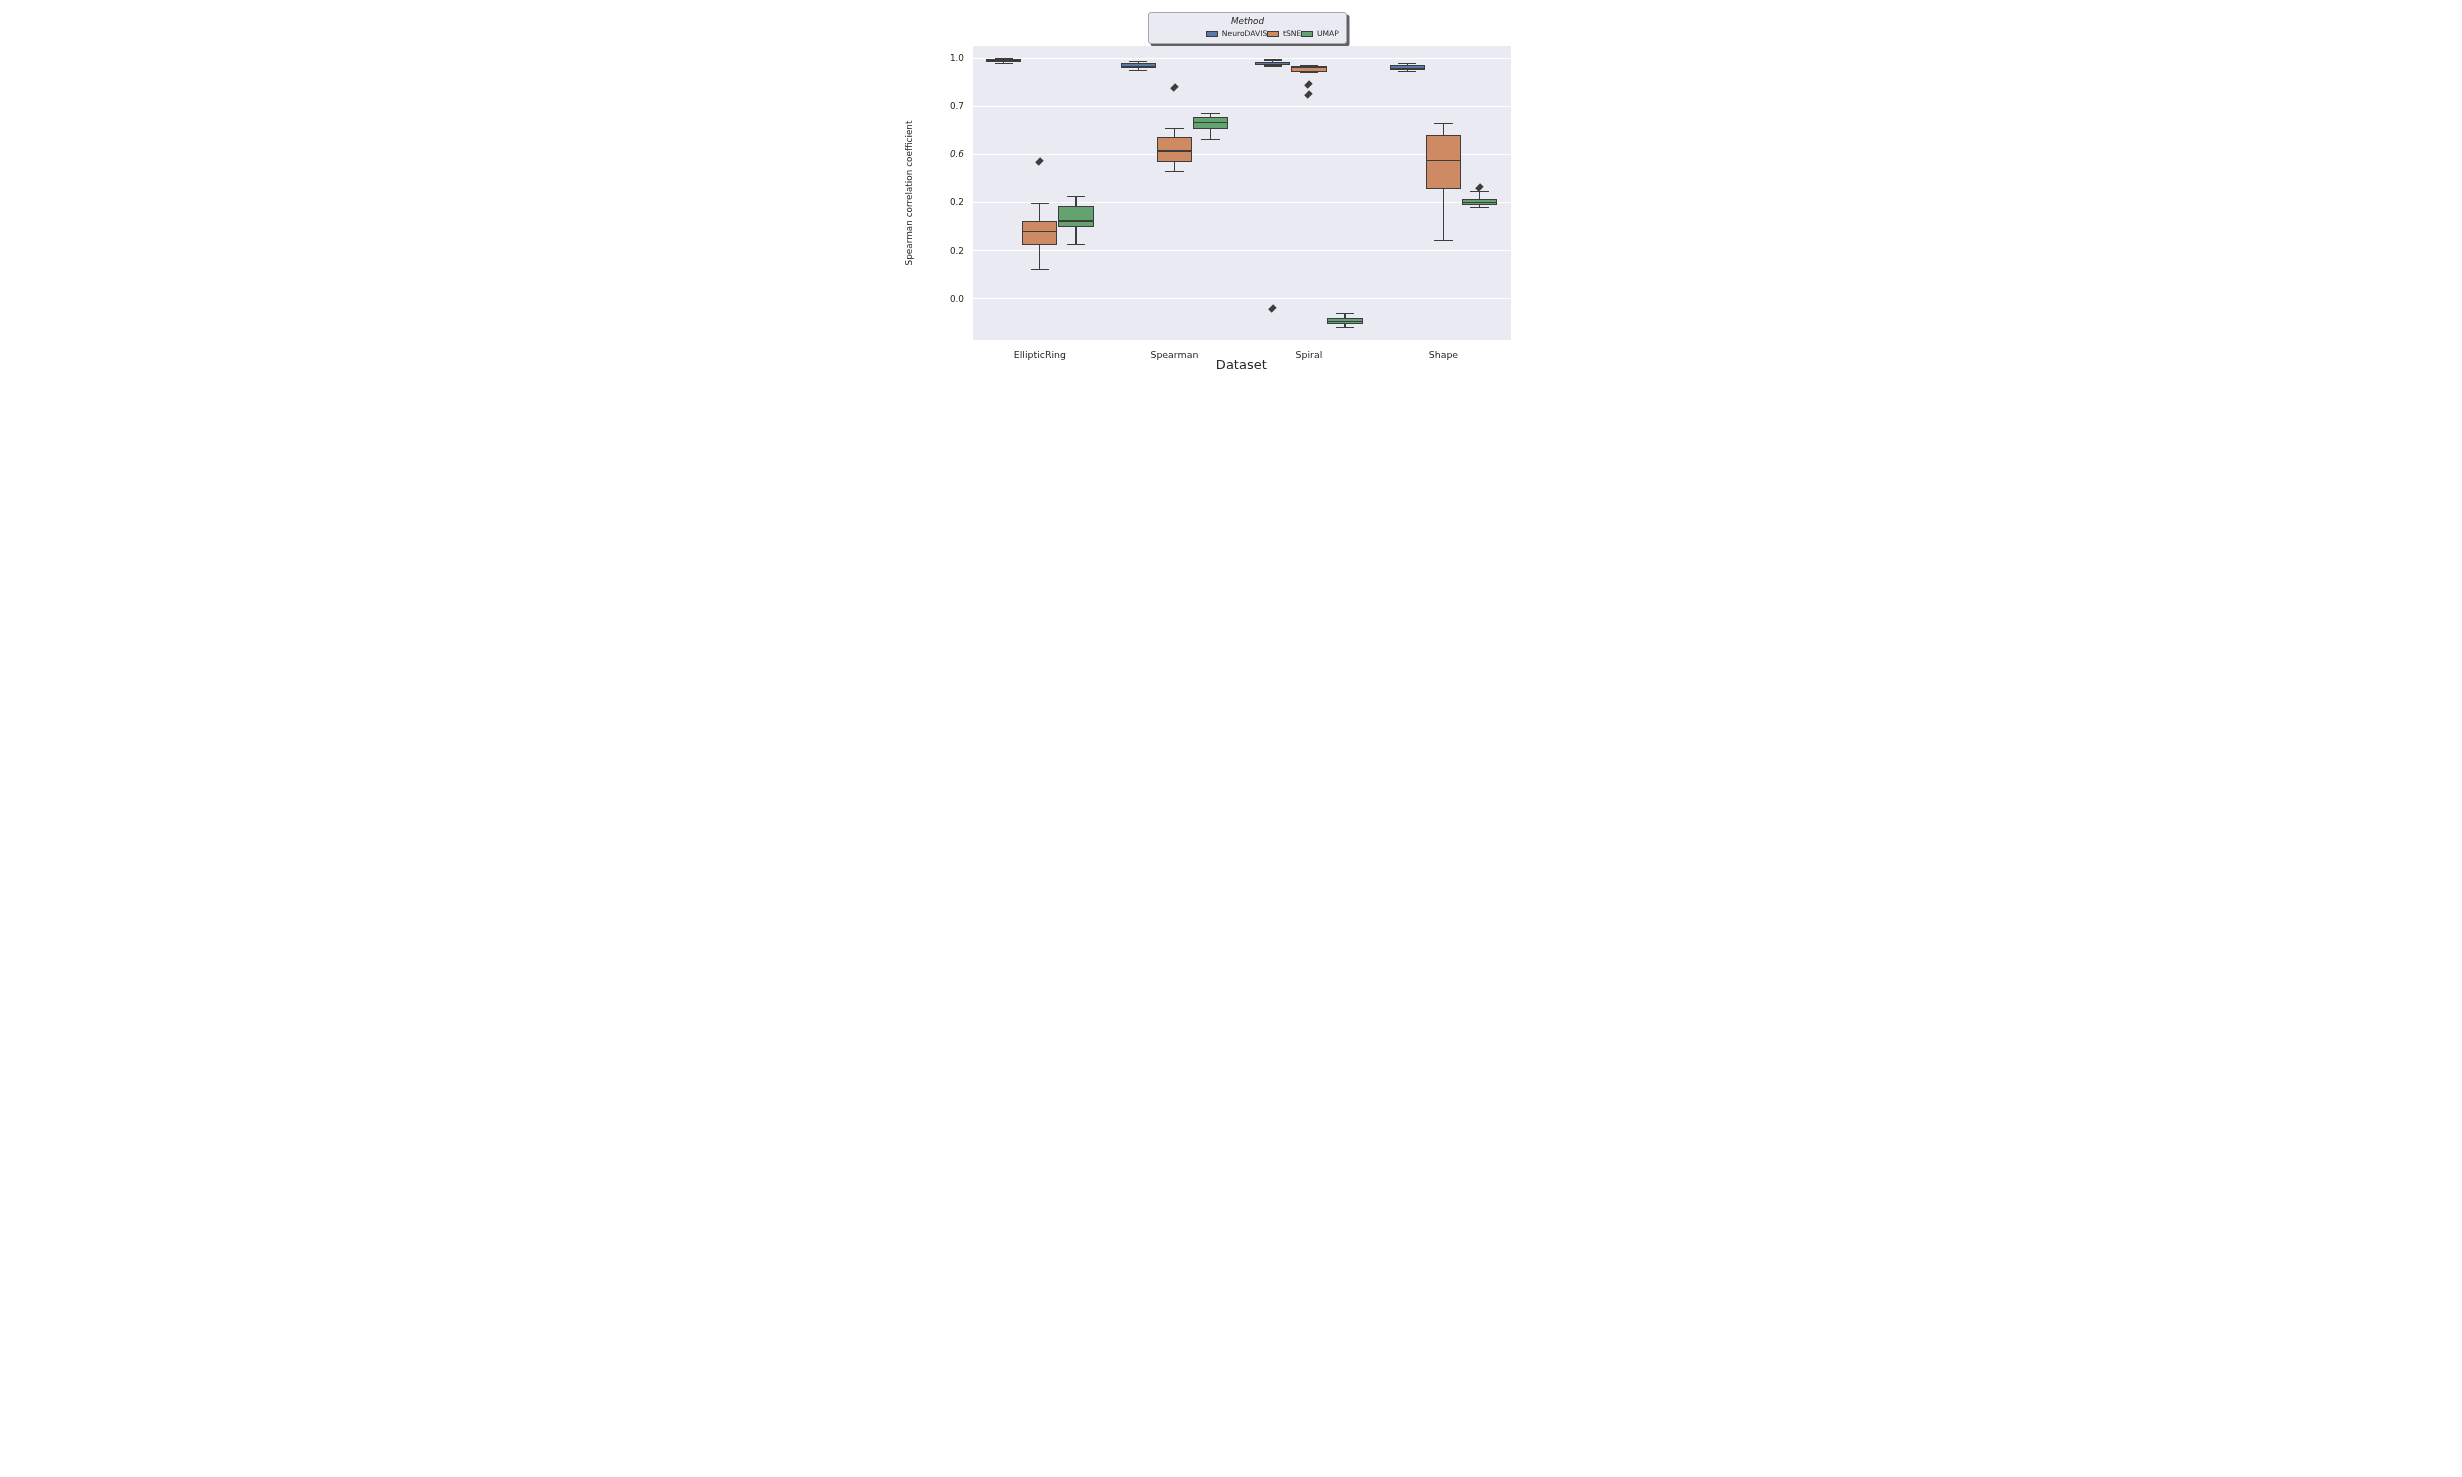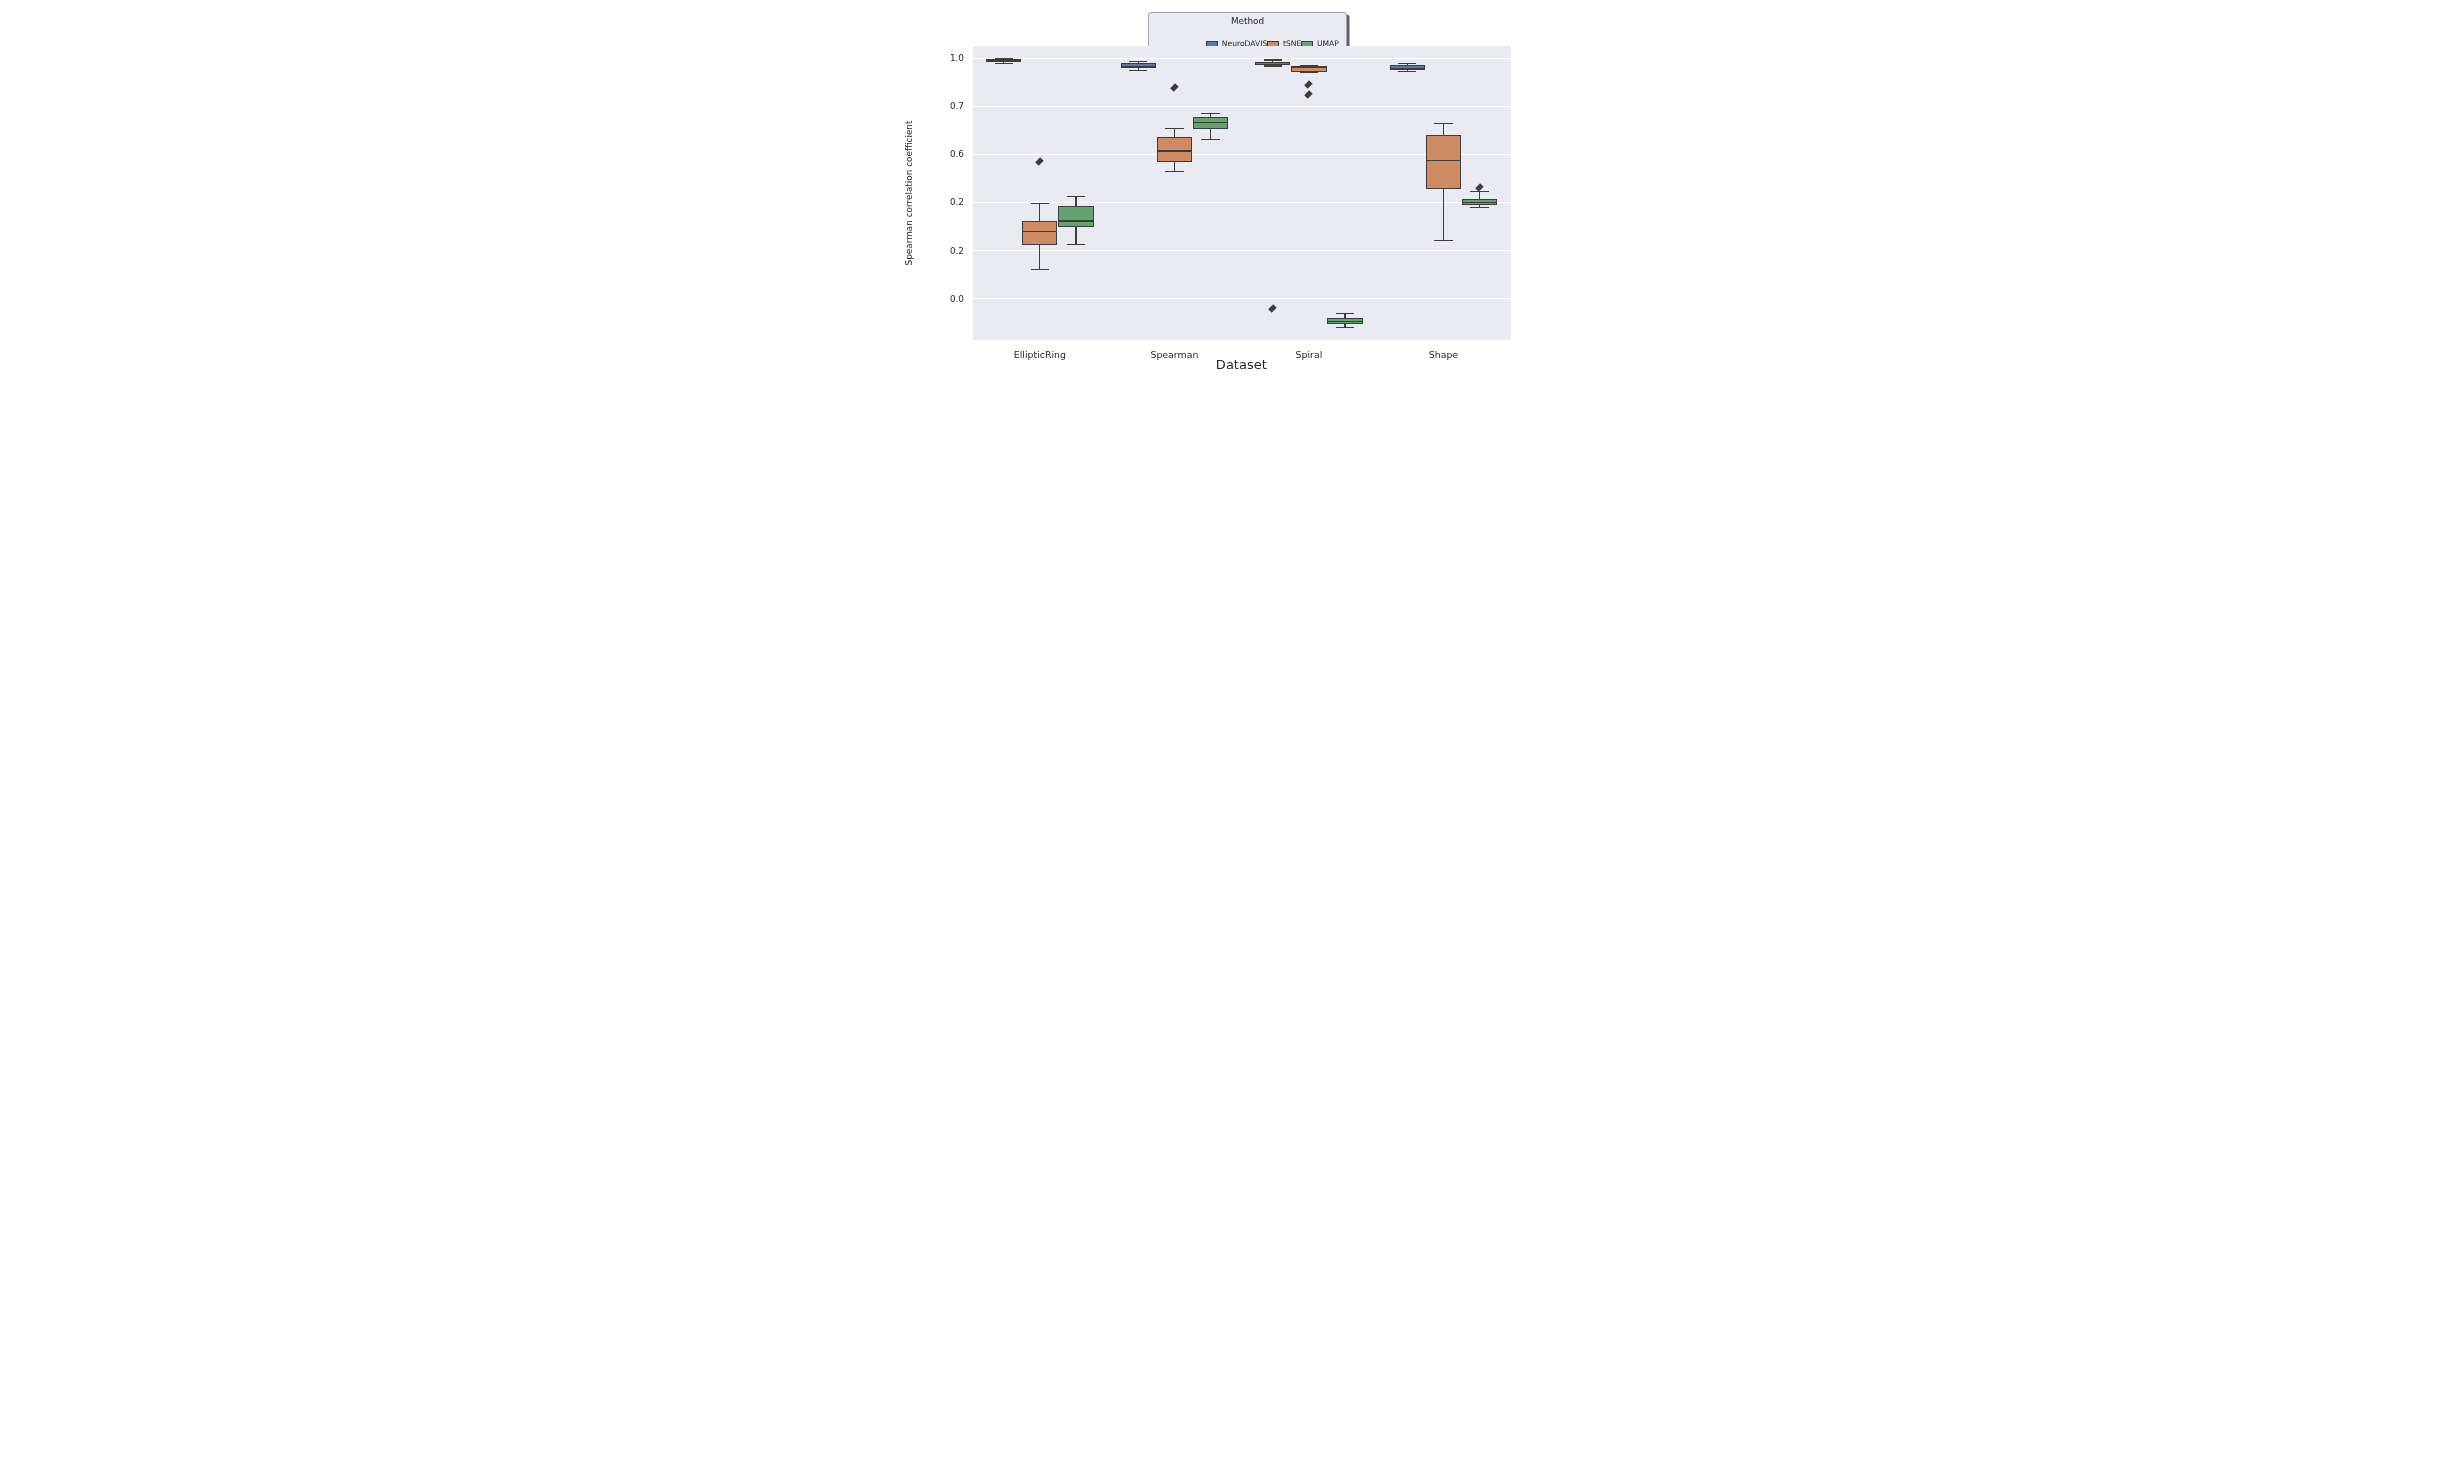--- a/index.html
+++ b/index.html
@@ -11,21 +11,21 @@
   .axis-xlabel{position:absolute;left:51.5%;top:93.2%;transform:translateX(-50%);font-size:13px;}
   .axis-ylabel{position:absolute;left:3.2%;top:50.4%;transform:translate(-50%,-50%) rotate(-90deg);transform-origin:center;font-size:8.9px;white-space:nowrap;}
   .box{position:absolute;box-sizing:border-box;border:1.2px solid;}
   .median{position:absolute;left:0;width:100%;height:1.2px;margin-top:-0.6px;}
   .whisker{position:absolute;width:1.2px;margin-left:-0.6px;}
   .cap{position:absolute;height:1.2px;margin-top:-0.6px;}
   .flier{position:absolute;width:4.9px;height:4.9px;margin-left:-2.5px;margin-top:-2.5px;transform:rotate(45deg) scaleY(1.4);}
   .legend{position:absolute;left:38%;top:3.2%;width:28.8%;box-sizing:border-box;background:#eaeaf2;
           border:0.7px solid #a8a8b0;border-radius:3px;padding:3px 4.9px 4.4px 4.9px;
           box-shadow:2.5px 2.5px 0 0 rgba(70,70,70,0.85);}
-  .legend-title{text-align:center;font-size:8.9px;color:#262626;margin-bottom:13px;}
+  .legend-title{text-align:center;font-size:8.9px;color:#262626;margin-bottom:3px;font-style:italic;}
   .legend-entries{display:flex;justify-content:flex-end;align-items:center;padding:0 2px;}
   .legend-entry{display:flex;align-items:center;gap:3.9px;}
   .legend-swatch{width:11.8px;height:6.4px;box-sizing:border-box;border:0.7px solid #3d3d3d;}
   .legend-label{font-size:7.6px;color:#262626;}
   .txt{color:#262626;}
 </style>
 </head>
 <body>
 
 <div class="figure">
@@ -48,21 +48,21 @@
   </div>
   <div class="axis-ylabel txt">Spearman correlation coefficient</div>
   <div class="plot-area">
       <div class="gridline" style="top: 85.7727%; background: rgb(255, 255, 255);"></div>
       <div class="ytick txt" style="top: 85.7727%;">0.0</div>
       <div class="gridline" style="top: 69.4195%; background: rgb(255, 255, 255);"></div>
       <div class="ytick txt" style="top: 69.4195%;">0.2</div>
       <div class="gridline" style="top: 53.0662%; background: rgb(255, 255, 255);"></div>
       <div class="ytick txt" style="top: 53.0662%;">0.2</div>
       <div class="gridline" style="top: 36.713%; background: rgb(255, 255, 255);"></div>
-      <div class="ytick txt" style="top: 36.713%;">0.6</div>
+      <div class="ytick txt" style="top: 36.713%; font-style: italic;">0.6</div>
       <div class="gridline" style="top: 20.3598%; background: rgb(255, 255, 255);"></div>
       <div class="ytick txt" style="top: 20.3598%;">0.7</div>
       <div class="gridline" style="top: 4.00654%; background: rgb(255, 255, 255);"></div>
       <div class="ytick txt" style="top: 4.00654%;">1.0</div>
       <div class="xtick txt" style="left: 12.5%;">EllipticRing</div>
       <div class="xtick txt" style="left: 37.5%;">Spearman</div>
       <div class="xtick txt" style="left: 62.5%;">Spiral</div>
       <div class="xtick txt" style="left: 87.5%;">Shape</div>
       <div class="whisker" style="left: 5.78%; top: 4.25184%; height: 0.163532%; background: rgb(61, 61, 61);"></div>
       <div class="whisker" style="left: 5.78%; top: 5.39657%; height: 0.572363%; background: rgb(61, 61, 61);"></div>

